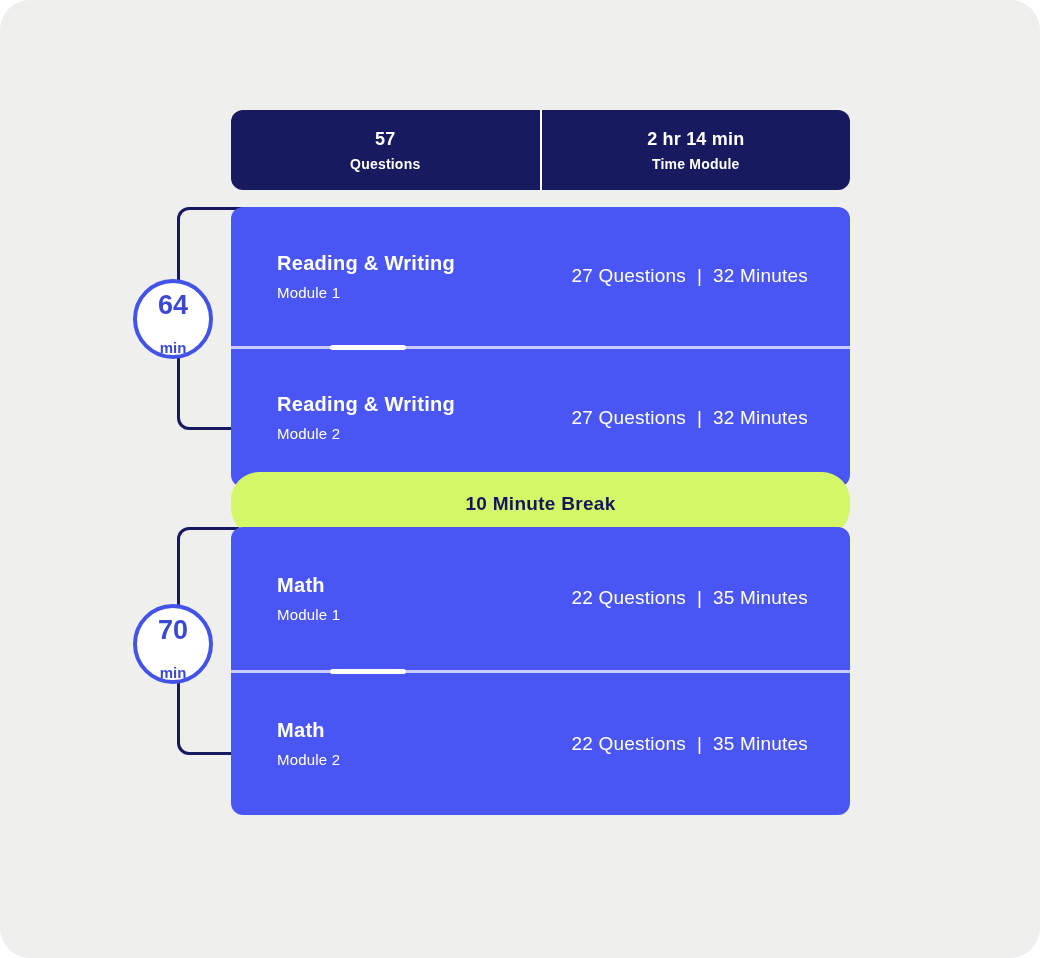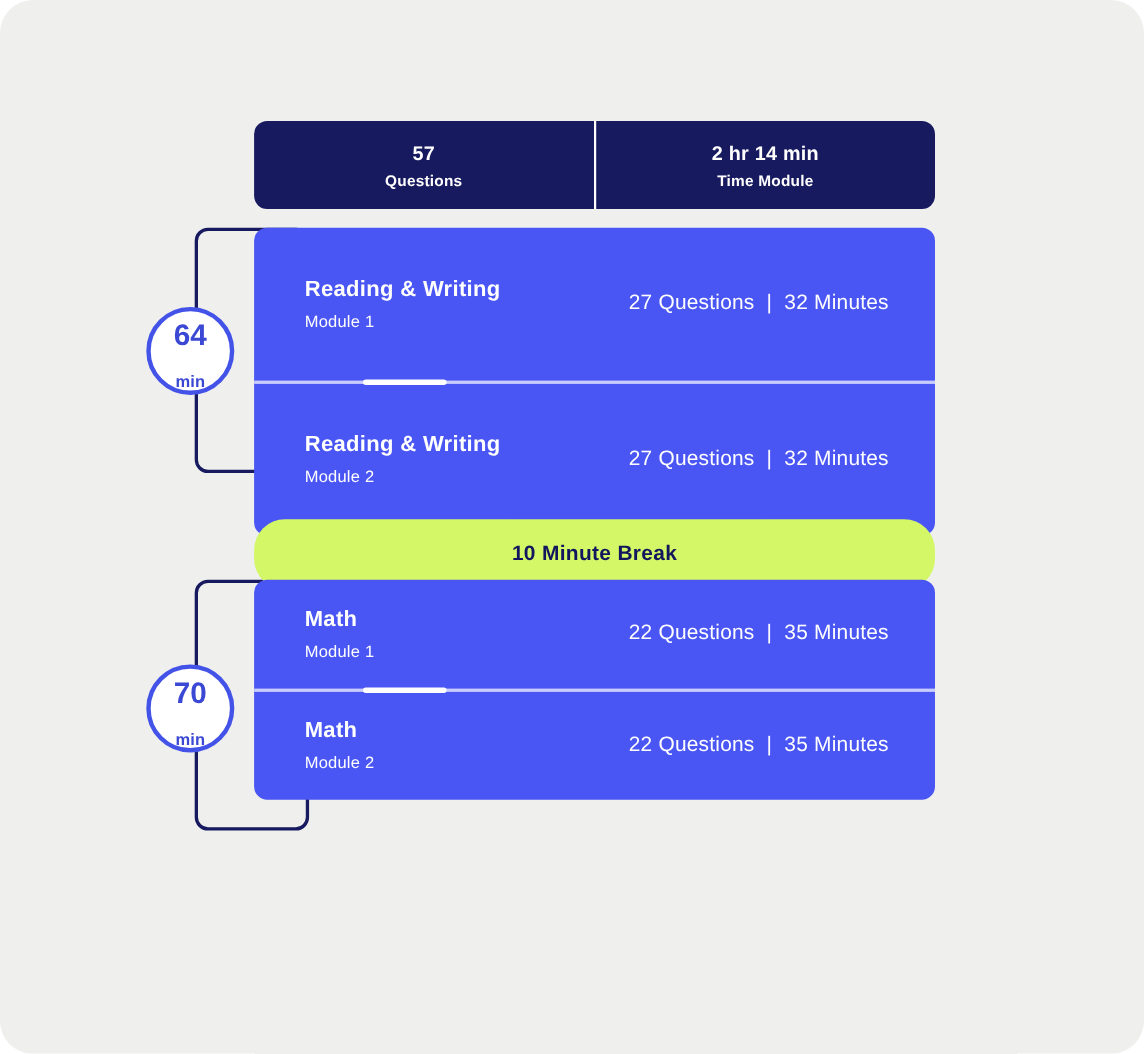--- a/index.html
+++ b/index.html
@@ -48,21 +48,21 @@
   .module-group {
     position: absolute; left: 231px;
     width: 619px;
     background: var(--blue);
     border-radius: 12px;
     overflow: hidden;
     display: flex; flex-direction: column;
     z-index: 2;
   }
   #rw-group   { top: 207px; height: 280px; }
-  #math-group { top: 527px; height: 200px; }
+  #math-group { top: 527px; height: 288px; }
   .module-row {
     flex: 1;
     display: flex; align-items: center; justify-content: space-between;
     padding: 0 42px 0 46px;
     color: #ffffff;
   }
   .module-heading { display: flex; flex-direction: column; }
   .module-title { font-size: 20px; font-weight: 700; letter-spacing: 0.3px; }
   .module-subtitle { font-size: 15px; font-weight: 400; margin-top: 9px; letter-spacing: 0.2px; }
   .module-stats { font-size: 19px; font-weight: 400; letter-spacing: 0.2px; white-space: nowrap; }

